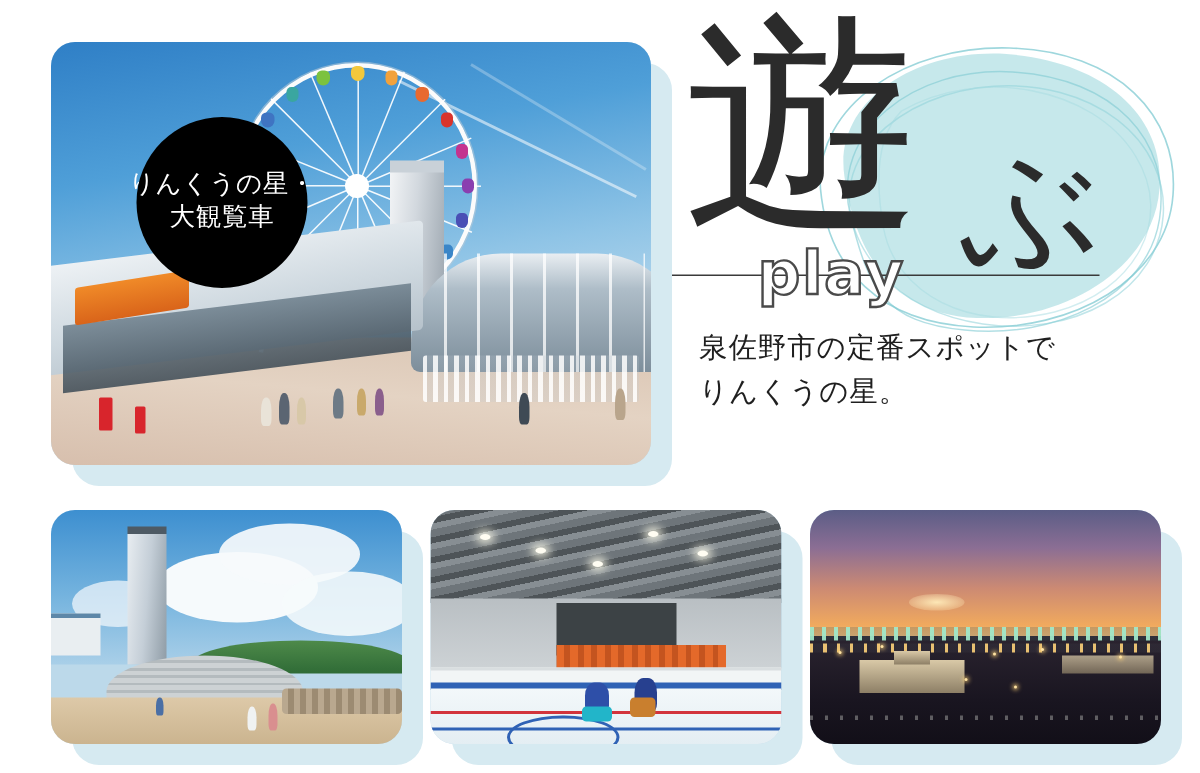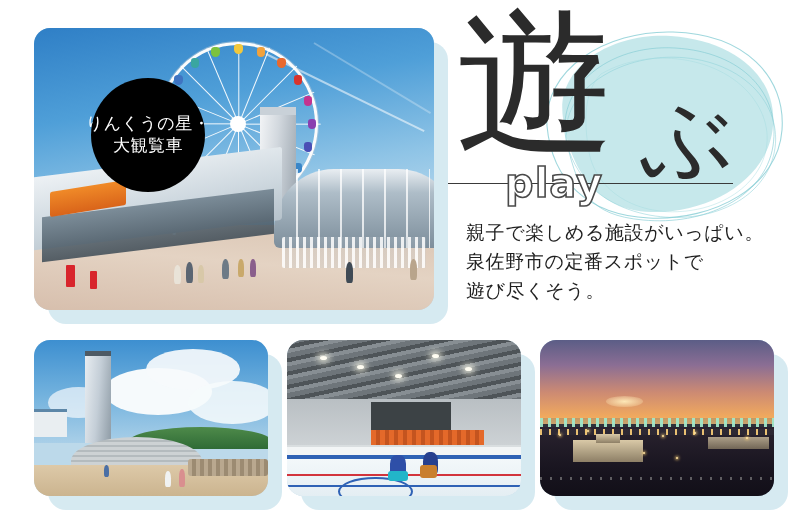--- a/index.html
+++ b/index.html
@@ -161,23 +161,22 @@
   </svg>
 
   <div id="title-block">
     <div id="kanji">遊</div>
     <div id="kana">ぶ</div>
   </div>
   <div id="rule"></div>
   <div id="play">play</div>
 
   <div id="body-copy">
-    <div>親子で楽しめる施設がいっぱい。</div>
     <div>泉佐野市の定番スポットで</div>
-    <div>遊び尽くそう。</div>
+    <div>りんくうの星。</div>
   </div>
 
   <div class="framewrap" id="hero-frame">
     <div class="frameshadow"></div>
     <div class="photo">
       <div class="layer sky"></div>
       <div class="contrail" style="left:58%;top:9%;width:44%;transform:rotate(26deg);"></div>
       <div class="contrail" style="left:70%;top:5%;width:34%;transform:rotate(31deg);opacity:.5;"></div>
       <div class="layer ground"></div>
 

